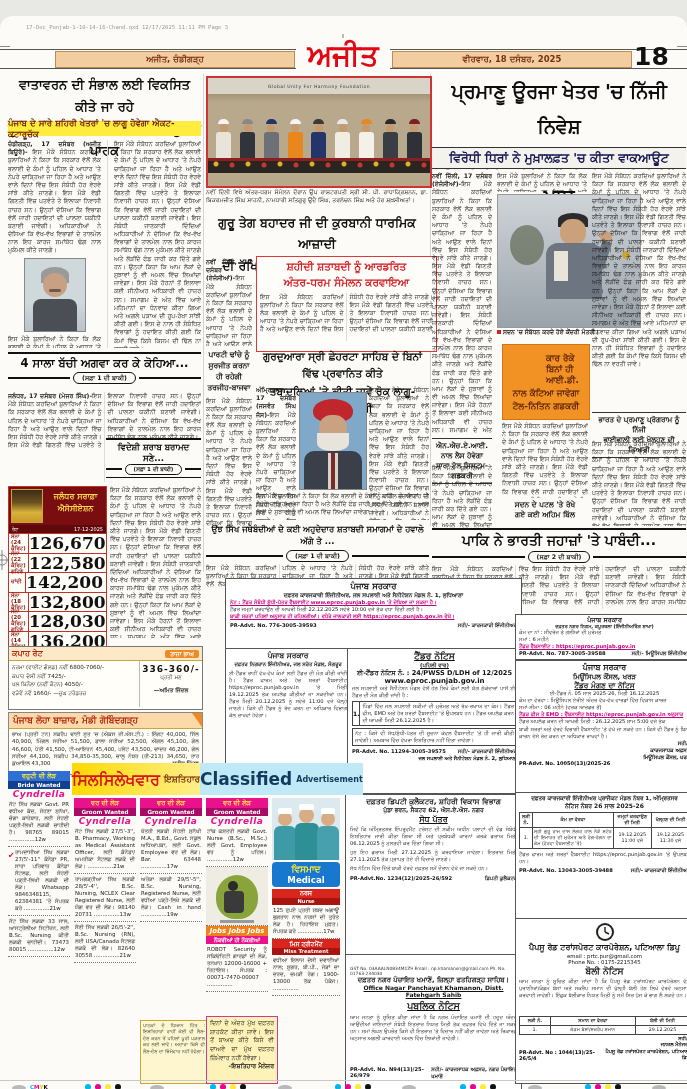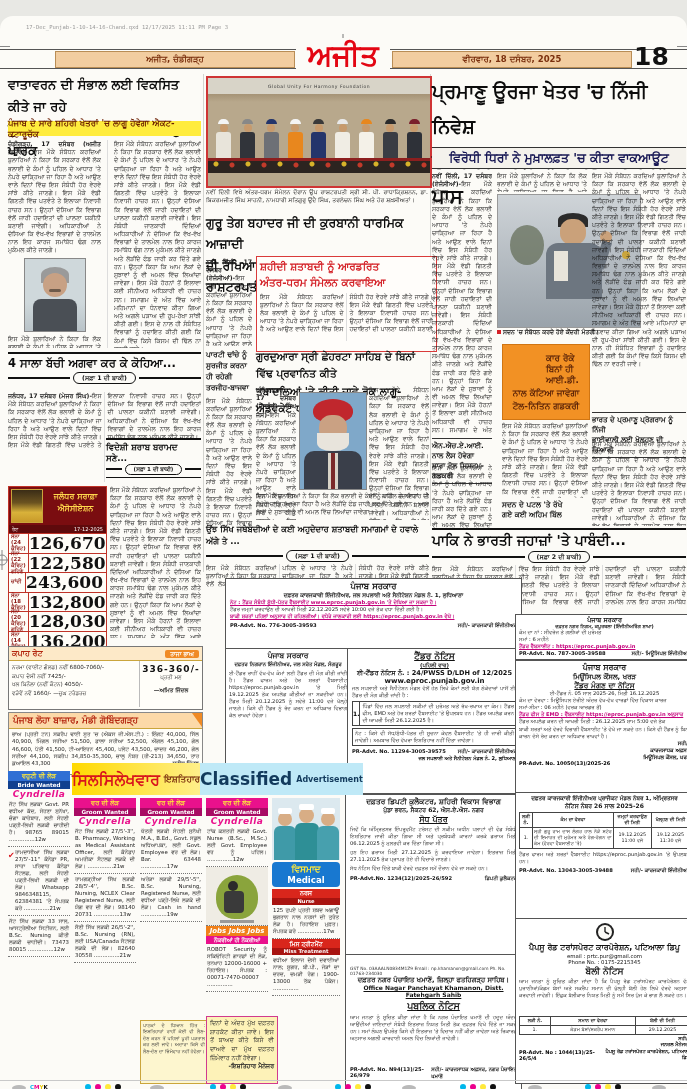--- a/index.html
+++ b/index.html
@@ -3,21 +3,21 @@
 <meta charset="utf-8">
 <style>
   html,body{margin:0;padding:0;background:#e8e8e4;}
   #page{position:relative;width:687px;height:1089px;background:#fcfbf7;margin:16px auto;
         font-family:"DejaVu Sans",sans-serif;overflow:hidden;border-radius:13px;}
   .abs{position:absolute;}
   .bt{font-size:6.2px;line-height:1.32;text-align:justify;color:#1b1b1b;overflow:hidden;}
   .bt b{font-weight:bold;}
   .c2{column-count:2;column-gap:6px;column-rule:1px solid #ddd;}
   .c3{column-count:3;column-gap:6px;column-rule:1px solid #ddd;}
-  .hd{font-weight:bold;color:#0c0c0c;}
+  .hd{font-weight:bold;color:#0c0c0c;text-align:center;}
   .pillrow{display:flex;align-items:center;gap:3px;}
   .pl{flex:1;border-top:2px solid #111;height:0;}
   .pill{border:1px solid #111;border-radius:9px;font-size:6.3px;font-weight:bold;
         padding:0 8px;white-space:nowrap;line-height:1.6;color:#111;}
   .vline{width:1px;background:#d4d4d0;}
   .caption{font-size:6px;line-height:1.3;color:#111;text-align:justify;}
   
   .strip{background:#f2cda0;display:flex;align-items:center;justify-content:center;
          font-weight:bold;color:#7a2f0d;font-size:8.5px;border:1px solid #b98d55;}
   
@@ -152,21 +152,21 @@
     <div class="brow">
         <div class="blbl">ਸੋਨਾ (24 ਕੈਰਿਟ)</div>
         <div class="bval">126,670</div>
       </div>
     <div class="brow">
         <div class="blbl">ਸੋਨਾ (22 ਕੈਰਿਟ) ਗਹਿਣੇ</div>
         <div class="bval">122,580</div>
       </div>
     <div class="brow">
         <div class="blbl">ਚਾਂਦੀ</div>
-        <div class="bval">243,600</div>
+        <div class="bval">142,200</div>
       </div>
     <div class="brow">
         <div class="blbl">ਸੋਨਾ (18 ਕੈਰਿਟ)</div>
         <div class="bval">132,800</div>
       </div>
     <div class="brow">
         <div class="blbl">ਸੋਨਾ (20 ਕੈਰਿਟ) ਗਹਿਣੇ</div>
         <div class="bval">128,030</div>
       </div>
     <div class="brow">

